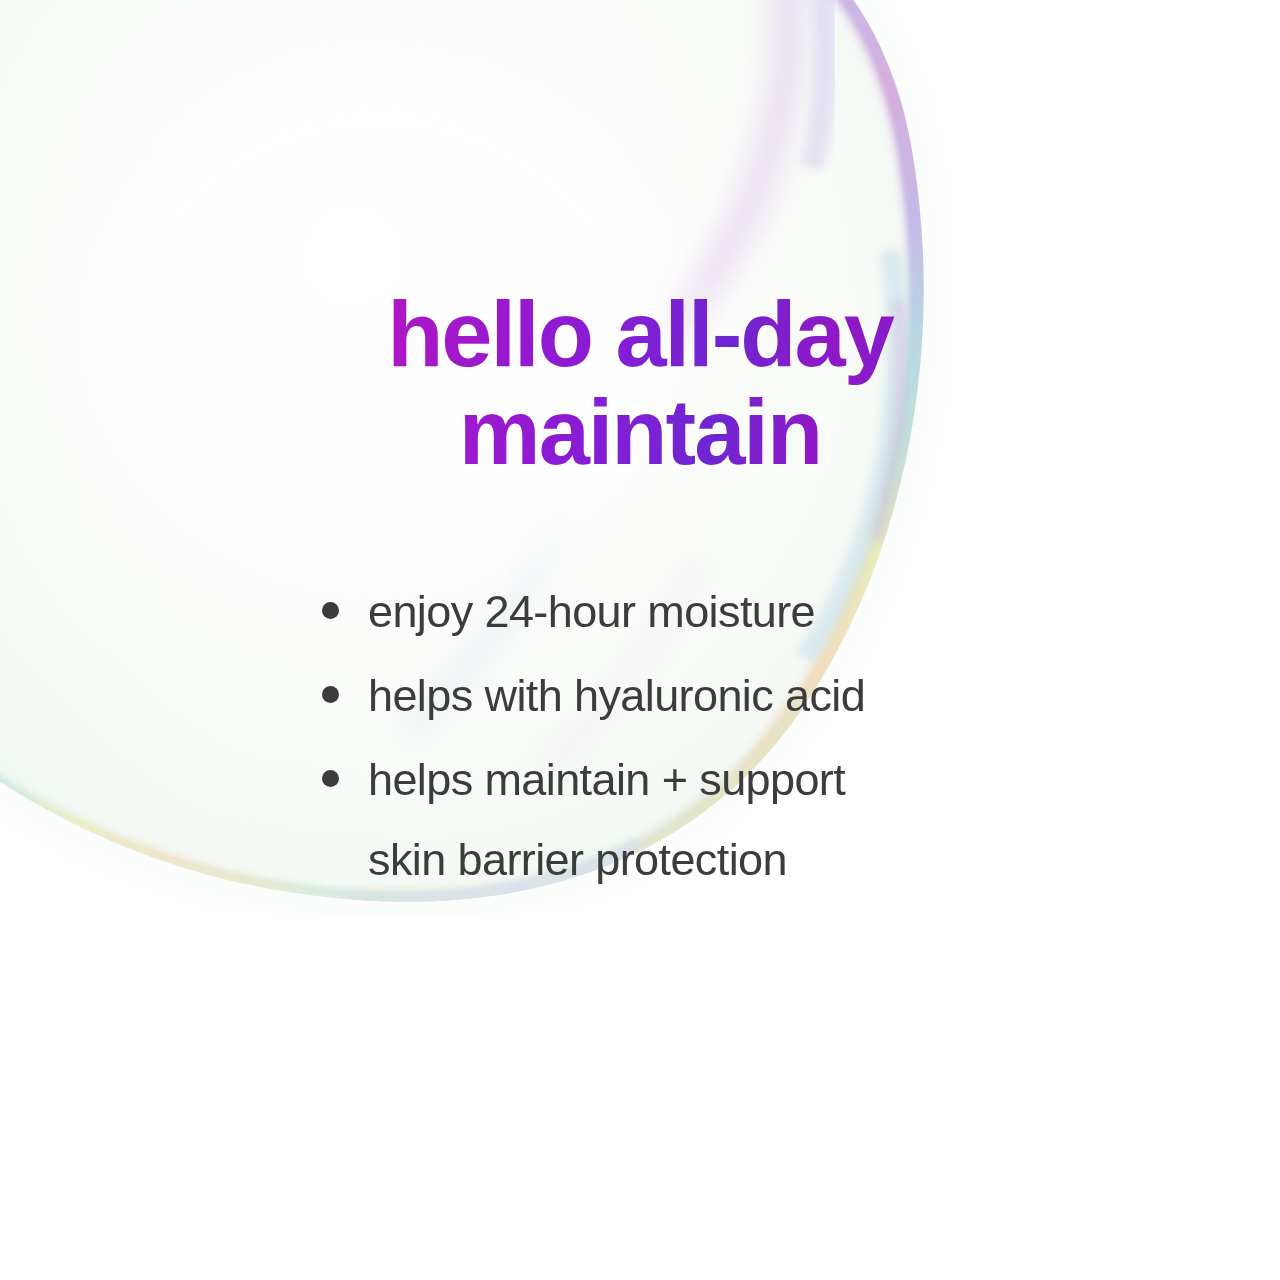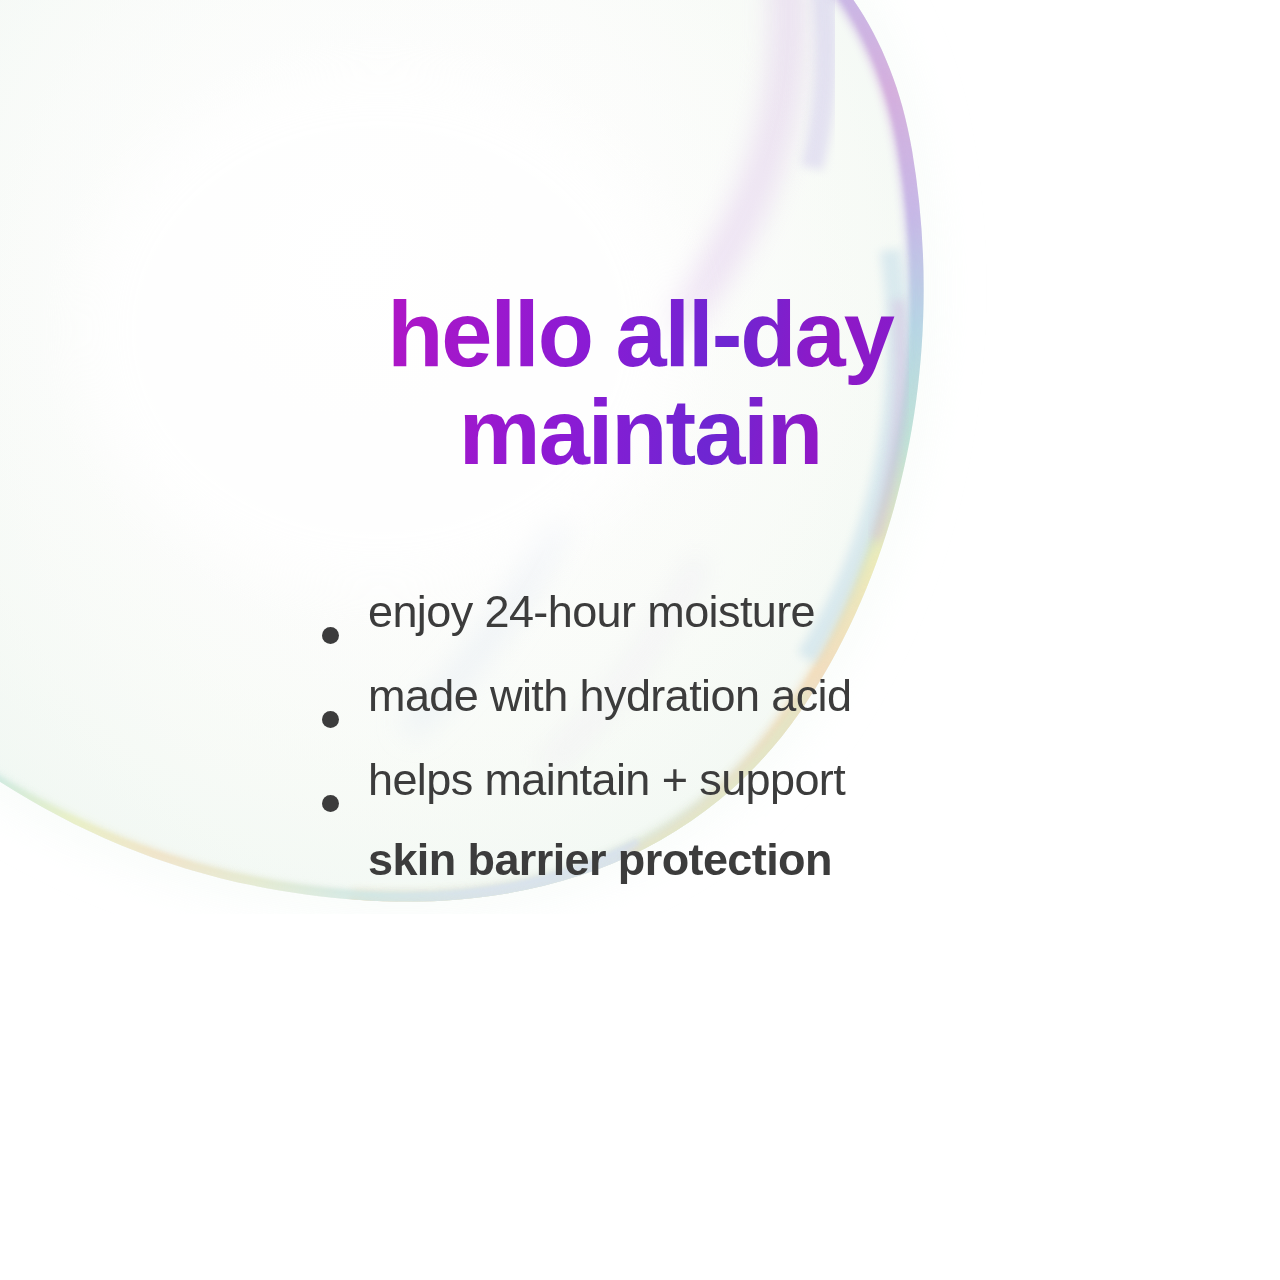--- a/index.html
+++ b/index.html
@@ -65,21 +65,21 @@
   .headline .hl-line{ display:block; white-space:nowrap; }
 
   .bullets{
     position:absolute;
     left:322px;
     top:580px;
     width:760px;
   }
   .bullet-row{
     display:flex;
-    align-items:flex-end;
+    align-items:flex-start;
     margin-bottom:20px;
   }
   .bullet-dot{
     flex:0 0 auto;
     width:17px;
     height:17px;
     border-radius:50%;
     background:#3C3C3C;
     margin-top:22px;
     margin-right:29px;
@@ -87,21 +87,21 @@
   .bullet-text{
     font-size:45px;
     font-weight:400;
     color:#3C3C3C;
     line-height:1.42;
     letter-spacing:-0.6px;
   }
   .bullet-continuation{
     margin-left:46px;
     font-size:45px;
-    font-weight:700;
+    font-weight:400;
     color:#3C3C3C;
     line-height:1.42;
     letter-spacing:-0.6px;
     margin-top:16px;
   }
 </style>
 </head>
 <body>
 
 <div id="stage">
@@ -365,21 +365,21 @@
 
     <ul class="bullets" style="list-style:none;">
 
       <li class="bullet-row">
         <span class="bullet-dot"></span>
         <span class="bullet-text">enjoy 24-hour moisture</span>
       </li>
 
       <li class="bullet-row">
         <span class="bullet-dot"></span>
-        <span class="bullet-text">made with hydration acid</span>
+        <span class="bullet-text">helps with hyaluronic acid</span>
       </li>
 
       <li>
         <div class="bullet-row" style="margin-bottom:12px;">
           <span class="bullet-dot"></span>
           <span class="bullet-text">helps maintain + support</span>
         </div>
         <div class="bullet-continuation">skin barrier protection</div>
       </li>
 

